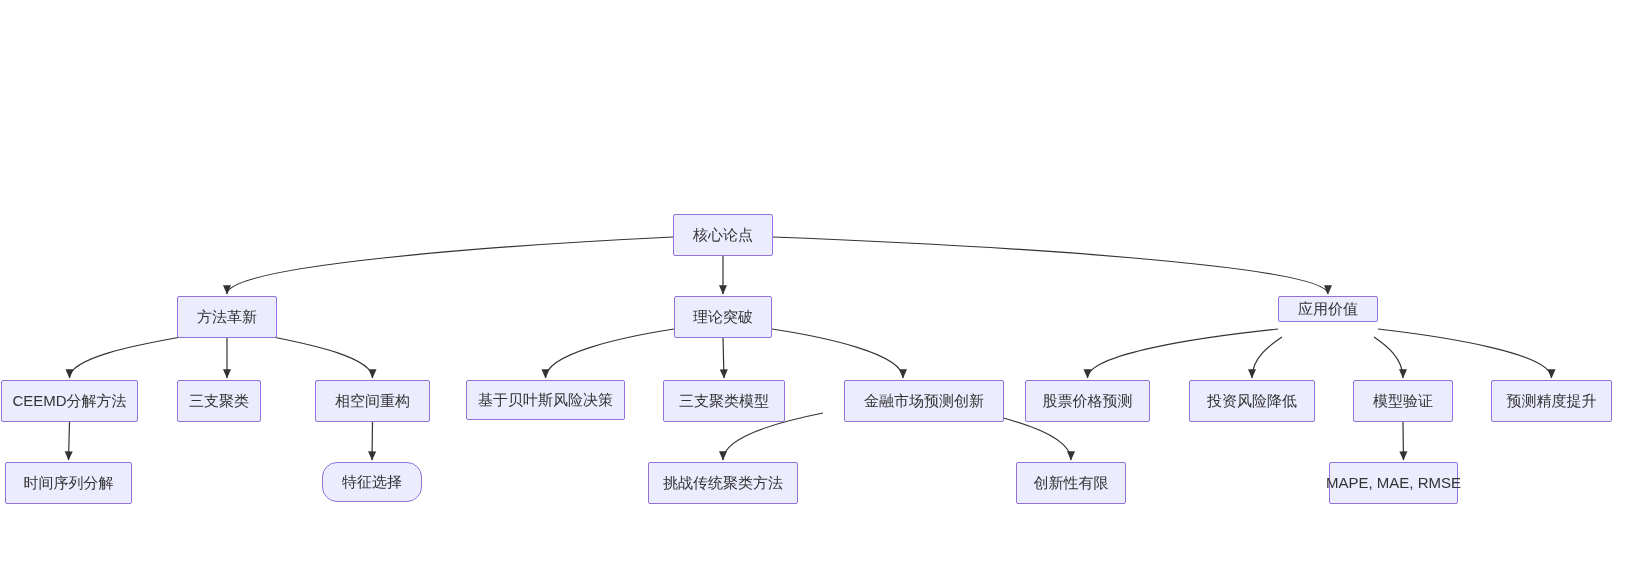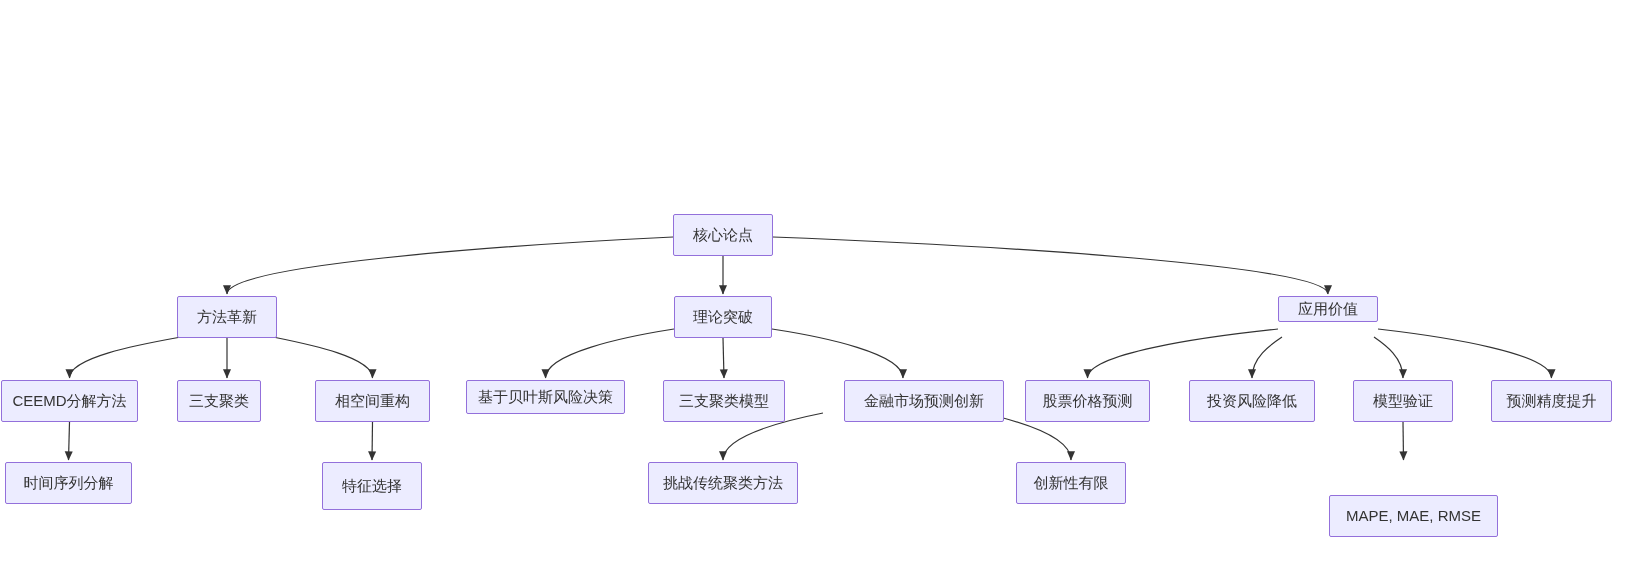--- a/index.html
+++ b/index.html
@@ -86,21 +86,21 @@
     </div>
     <div class="node" style="left: 1px; top: 380px; width: 137px; height: 42px;">
       <span>CEEMD分解方法</span>
     </div>
     <div class="node" style="left: 177px; top: 380px; width: 84px; height: 42px;">
       <span>三支聚类</span>
     </div>
     <div class="node" style="left: 315px; top: 380px; width: 115px; height: 42px;">
       <span>相空间重构</span>
     </div>
-    <div class="node" style="left: 466px; top: 380px; width: 159px; height: 34px;">
+    <div class="node" style="left: 466px; top: 380px; width: 159px; height: 40px;">
       <span>基于贝叶斯风险决策</span>
     </div>
     <div class="node" style="left: 663px; top: 380px; width: 122px; height: 42px;">
       <span>三支聚类模型</span>
     </div>
     <div class="node" style="left: 823px; top: 380px; width: 160px; height: 42px; margin-left: 21px;">
       <span>金融市场预测创新</span>
     </div>
     <div class="node" style="left: 1025px; top: 380px; width: 125px; height: 42px;">
       <span>股票价格预测</span>
@@ -110,25 +110,25 @@
     </div>
     <div class="node" style="left: 1353px; top: 380px; width: 100px; height: 42px;">
       <span>模型验证</span>
     </div>
     <div class="node" style="left: 1491px; top: 380px; width: 121px; height: 42px;">
       <span>预测精度提升</span>
     </div>
     <div class="node" style="left: 5px; top: 462px; width: 127px; height: 42px;">
       <span>时间序列分解</span>
     </div>
-    <div class="node" style="left: 322px; top: 462px; width: 100px; height: 48px;">
+    <div class="node" style="left: 322px; top: 462px; width: 100px; height: 40px; border-radius: 15px;">
       <span>特征选择</span>
     </div>
     <div class="node" style="left: 648px; top: 462px; width: 150px; height: 42px;">
       <span>挑战传统聚类方法</span>
     </div>
     <div class="node" style="left: 1016px; top: 462px; width: 110px; height: 42px;">
       <span>创新性有限</span>
     </div>
-    <div class="node" style="left: 1329px; top: 462px; width: 169px; height: 42px; margin-top: 33px;">
+    <div class="node" style="left: 1329px; top: 462px; width: 129px; height: 42px;">
       <span>MAPE, MAE, RMSE</span>
     </div>
   </div>
 
 </body></html>

